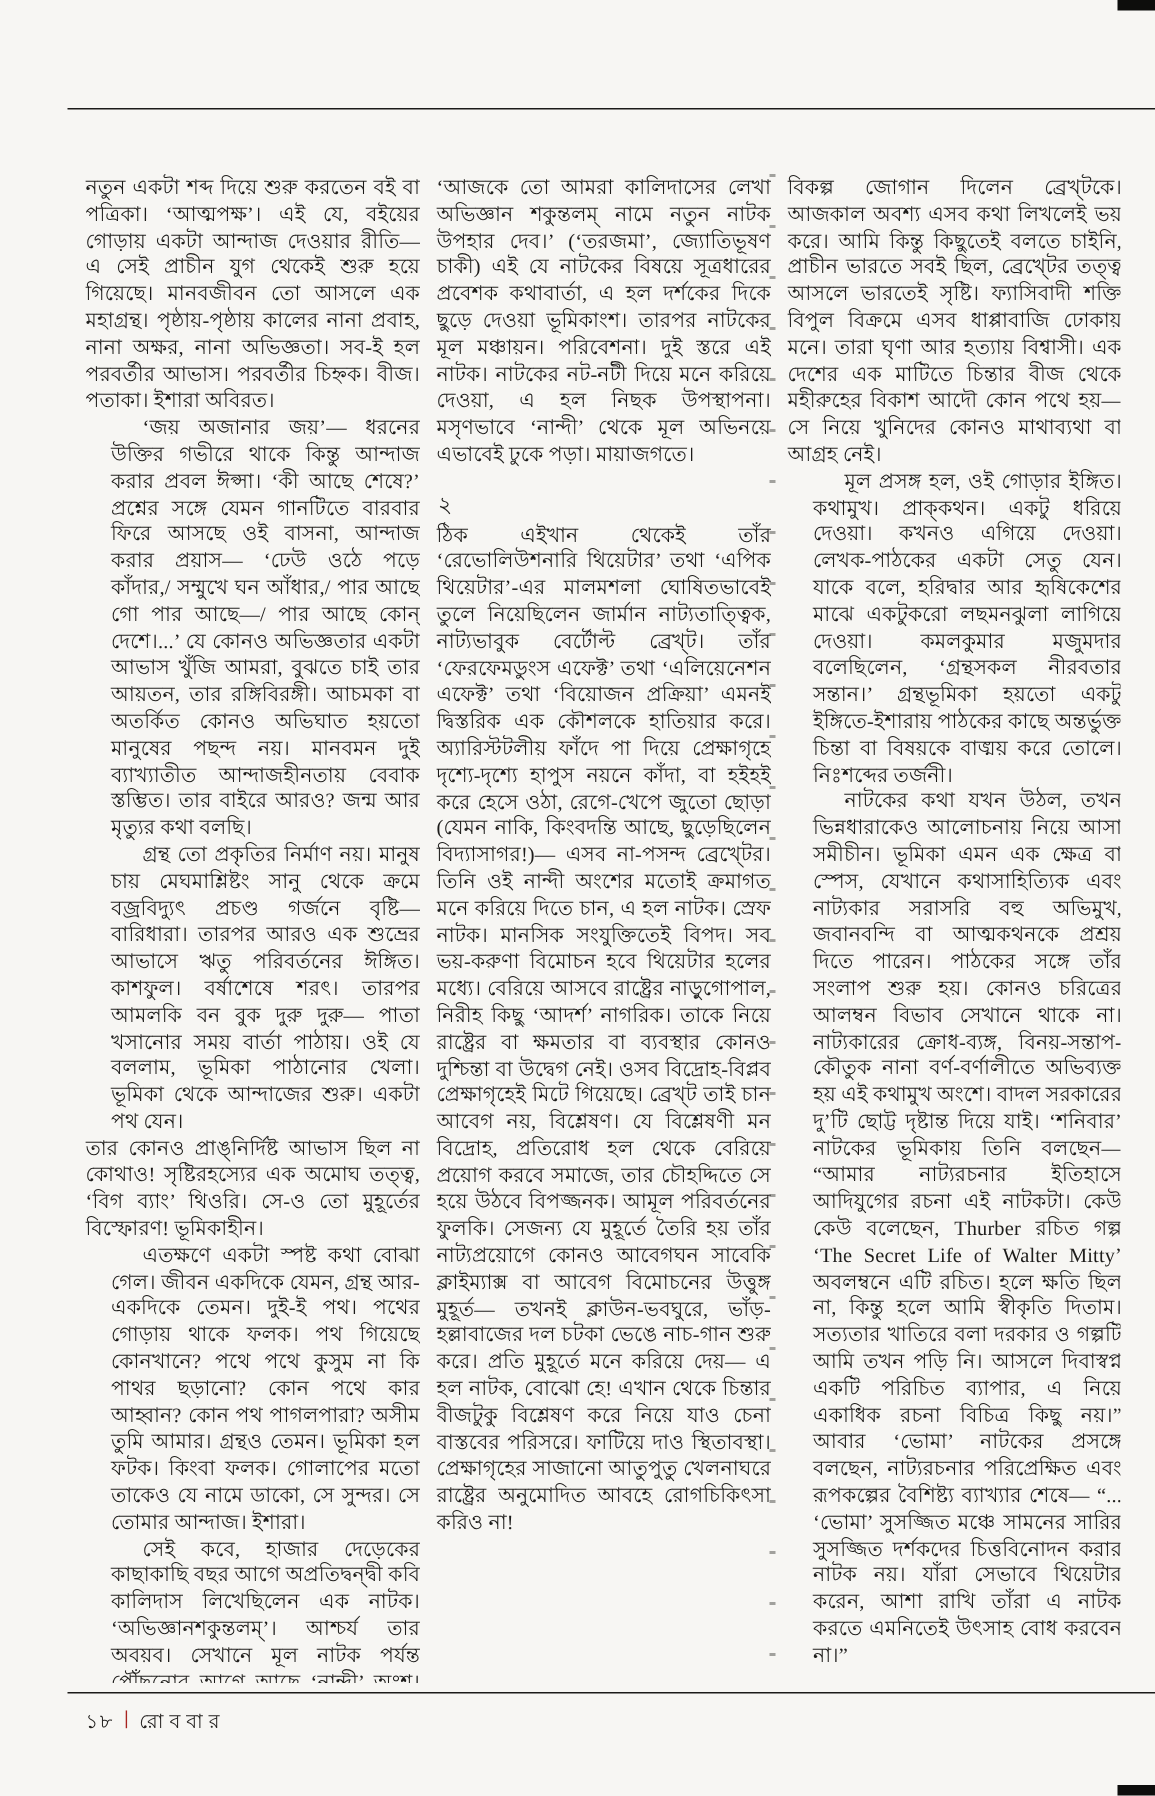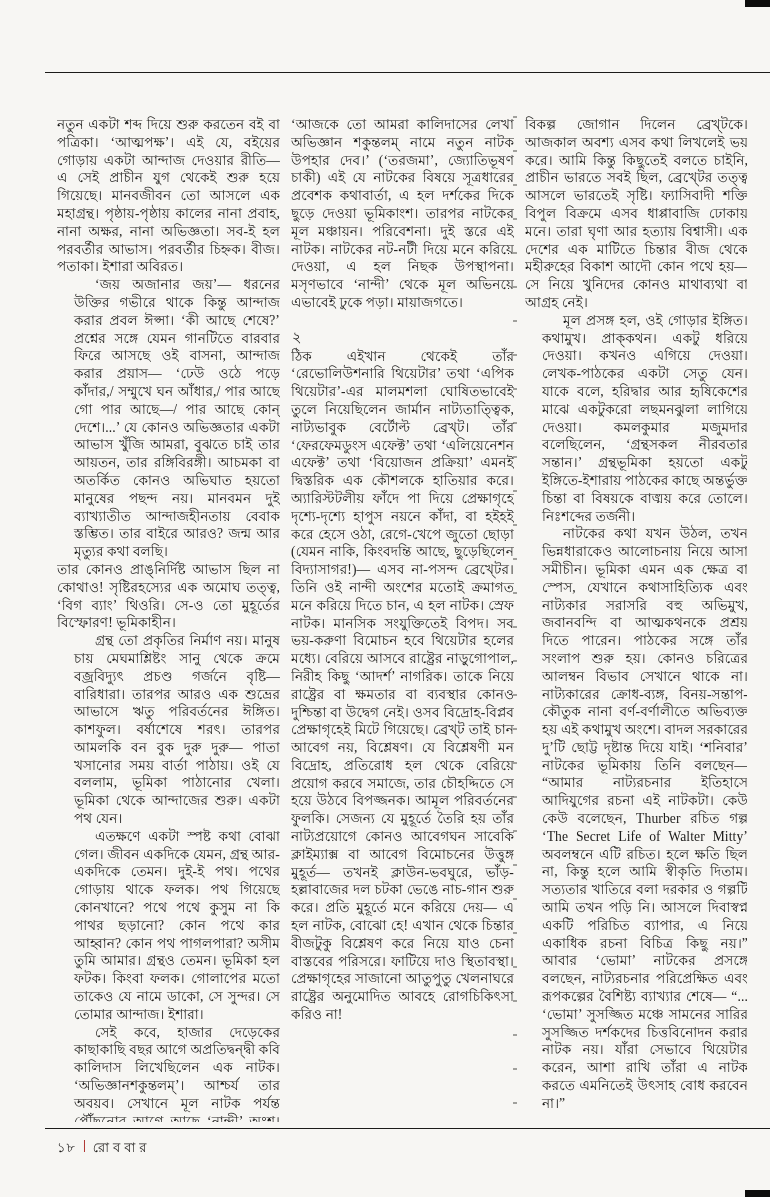--- a/index.html
+++ b/index.html
@@ -104,22 +104,22 @@
 
   <div class="scan-mark tr"></div>
   <div class="scan-mark br"></div>
 
   <div class="top-rule"></div>
 
   <div class="columns">
     <div class="column">
         <div class="para">নতুন একটা শব্দ দিয়ে শুরু করতেন বই বা পত্রিকা। ‘আত্মপক্ষ’। এই যে, বইয়ের গোড়ায় একটা আন্দাজ দেওয়ার রীতি— এ সেই প্রাচীন যুগ থেকেই শুরু হয়ে গিয়েছে। মানবজীবন তো আসলে এক মহাগ্রন্থ। পৃষ্ঠায়-পৃষ্ঠায় কালের নানা প্রবাহ, নানা অক্ষর, নানা অভিজ্ঞতা। সব-ই হল পরবর্তীর আভাস। পরবর্তীর চিহ্নক। বীজ। পতাকা। ইশারা অবিরত।</div>
         <div class="para indent">‘জয় অজানার জয়’— ধরনের উক্তির গভীরে থাকে কিন্তু আন্দাজ করার প্রবল ঈপ্সা। ‘কী আছে শেষে?’ প্রশ্নের সঙ্গে যেমন গানটিতে বারবার ফিরে আসছে ওই বাসনা, আন্দাজ করার প্রয়াস— ‘ঢেউ ওঠে পড়ে কাঁদার,/ সম্মুখে ঘন আঁধার,/ পার আছে গো পার আছে—/ পার আছে কোন্ দেশে।...’ যে কোনও অভিজ্ঞতার একটা আভাস খুঁজি আমরা, বুঝতে চাই তার আয়তন, তার রঙ্গিবিরঙ্গী। আচমকা বা অতর্কিত কোনও অভিঘাত হয়তো মানুষের পছন্দ নয়। মানবমন দুই ব্যাখ্যাতীত আন্দাজহীনতায় বেবাক স্তম্ভিত। তার বাইরে আরও? জন্ম আর মৃত্যুর কথা বলছি।</div>
+        <div class="para indent">গ্রন্থ তো প্রকৃতির নির্মাণ নয়। মানুষ চায় মেঘমাশ্লিষ্টং সানু থেকে ক্রমে বজ্রবিদ্যুৎ প্রচণ্ড গর্জনে বৃষ্টি— বারিধারা। তারপর আরও এক শুভ্রের আভাসে ঋতু পরিবর্তনের ঈঙ্গিত। কাশফুল। বর্ষাশেষে শরৎ। তারপর আমলকি বন বুক দুরু দুরু— পাতা খসানোর সময় বার্তা পাঠায়। ওই যে বললাম, ভূমিকা পাঠানোর খেলা। ভূমিকা থেকে আন্দাজের শুরু। একটা পথ যেন।</div>
         <div class="para">তার কোনও প্রাঙ্‌নির্দিষ্ট আভাস ছিল না কোথাও! সৃষ্টিরহস্যের এক অমোঘ তত্ত্ব, ‘বিগ ব্যাং’ থিওরি। সে-ও তো মুহূর্তের বিস্ফোরণ! ভূমিকাহীন।</div>
-        <div class="para indent">গ্রন্থ তো প্রকৃতির নির্মাণ নয়। মানুষ চায় মেঘমাশ্লিষ্টং সানু থেকে ক্রমে বজ্রবিদ্যুৎ প্রচণ্ড গর্জনে বৃষ্টি— বারিধারা। তারপর আরও এক শুভ্রের আভাসে ঋতু পরিবর্তনের ঈঙ্গিত। কাশফুল। বর্ষাশেষে শরৎ। তারপর আমলকি বন বুক দুরু দুরু— পাতা খসানোর সময় বার্তা পাঠায়। ওই যে বললাম, ভূমিকা পাঠানোর খেলা। ভূমিকা থেকে আন্দাজের শুরু। একটা পথ যেন।</div>
         <div class="para indent">এতক্ষণে একটা স্পষ্ট কথা বোঝা গেল। জীবন একদিকে যেমন, গ্রন্থ আর-একদিকে তেমন। দুই-ই পথ। পথের গোড়ায় থাকে ফলক। পথ গিয়েছে কোনখানে? পথে পথে কুসুম না কি পাথর ছড়ানো? কোন পথে কার আহ্বান? কোন পথ পাগলপারা? অসীম তুমি আমার। গ্রন্থও তেমন। ভূমিকা হল ফটক। কিংবা ফলক। গোলাপের মতো তাকেও যে নামে ডাকো, সে সুন্দর। সে তোমার আন্দাজ। ইশারা।</div>
         <div class="para indent">সেই কবে, হাজার দেড়েকের কাছাকাছি বছর আগে অপ্রতিদ্বন্দ্বী কবি কালিদাস লিখেছিলেন এক নাটক। ‘অভিজ্ঞানশকুন্তলম্’। আশ্চর্য তার অবয়ব। সেখানে মূল নাটক পর্যন্ত পৌঁছনোর আগে আছে ‘নান্দী’ অংশ। নট-নটীদের মুখে সংলাপে শোনা যায়—</div>
       </div>
     <div class="column">
         <div class="para">‘আজকে তো আমরা কালিদাসের লেখা অভিজ্ঞান শকুন্তলম্ নামে নতুন নাটক উপহার দেব।’ (‘তরজমা’, জ্যোতিভূষণ চাকী) এই যে নাটকের বিষয়ে সূত্রধারের প্রবেশক কথাবার্তা, এ হল দর্শকের দিকে ছুড়ে দেওয়া ভূমিকাংশ। তারপর নাটকের মূল মঞ্চায়ন। পরিবেশনা। দুই স্তরে এই নাটক। নাটকের নট-নটী দিয়ে মনে করিয়ে দেওয়া, এ হল নিছক উপস্থাপনা। মসৃণভাবে ‘নান্দী’ থেকে মূল অভিনয়ে এভাবেই ঢুকে পড়া। মায়াজগতে।</div>
         <div class="section-number">২</div>
         <div class="para">ঠিক এইখান থেকেই তাঁর ‘রেভোলিউশনারি থিয়েটার’ তথা ‘এপিক থিয়েটার’-এর মালমশলা ঘোষিতভাবেই তুলে নিয়েছিলেন জার্মান নাট্যতাত্ত্বিক, নাট্যভাবুক বের্টোল্ট ব্রেখ্ট। তাঁর ‘ফেরফেমডুংস এফেক্ট’ তথা ‘এলিয়েনেশন এফেক্ট’ তথা ‘বিয়োজন প্রক্রিয়া’ এমনই দ্বিস্তরিক এক কৌশলকে হাতিয়ার করে। অ্যারিস্টটলীয় ফাঁদে পা দিয়ে প্রেক্ষাগৃহে দৃশ্যে-দৃশ্যে হাপুস নয়নে কাঁদা, বা হইহই করে হেসে ওঠা, রেগে-খেপে জুতো ছোড়া (যেমন নাকি, কিংবদন্তি আছে, ছুড়েছিলেন বিদ্যাসাগর!)— এসব না-পসন্দ ব্রেখ্টের। তিনি ওই নান্দী অংশের মতোই ক্রমাগত মনে করিয়ে দিতে চান, এ হল নাটক। স্রেফ নাটক। মানসিক সংযুক্তিতেই বিপদ। সব ভয়-করুণা বিমোচন হবে থিয়েটার হলের মধ্যে। বেরিয়ে আসবে রাষ্ট্রের নাড়ুগোপাল, নিরীহ কিছু ‘আদর্শ’ নাগরিক। তাকে নিয়ে রাষ্ট্রের বা ক্ষমতার বা ব্যবস্থার কোনও দুশ্চিন্তা বা উদ্বেগ নেই। ওসব বিদ্রোহ-বিপ্লব প্রেক্ষাগৃহেই মিটে গিয়েছে। ব্রেখ্ট তাই চান আবেগ নয়, বিশ্লেষণ। যে বিশ্লেষণী মন বিদ্রোহ, প্রতিরোধ হল থেকে বেরিয়ে প্রয়োগ করবে সমাজে, তার চৌহদ্দিতে সে হয়ে উঠবে বিপজ্জনক। আমূল পরিবর্তনের ফুলকি। সেজন্য যে মুহূর্তে তৈরি হয় তাঁর নাট্যপ্রয়োগে কোনও আবেগঘন সাবেকি ক্লাইম্যাক্স বা আবেগ বিমোচনের উত্তুঙ্গ মুহূর্ত— তখনই ক্লাউন-ভবঘুরে, ভাঁড়-হল্লাবাজের দল চটকা ভেঙে নাচ-গান শুরু করে। প্রতি মুহূর্তে মনে করিয়ে দেয়— এ হল নাটক, বোঝো হে! এখান থেকে চিন্তার বীজটুকু বিশ্লেষণ করে নিয়ে যাও চেনা বাস্তবের পরিসরে। ফাটিয়ে দাও স্থিতাবস্থা। প্রেক্ষাগৃহের সাজানো আতুপুতু খেলনাঘরে রাষ্ট্রের অনুমোদিত আবহে রোগচিকিৎসা করিও না!</div>
       </div>
     <div class="column">
         <div class="para">বিকল্প জোগান দিলেন ব্রেখ্টকে। আজকাল অবশ্য এসব কথা লিখলেই ভয় করে। আমি কিন্তু কিছুতেই বলতে চাইনি, প্রাচীন ভারতে সবই ছিল, ব্রেখ্টের তত্ত্ব আসলে ভারতেই সৃষ্টি। ফ্যাসিবাদী শক্তি বিপুল বিক্রমে এসব ধাপ্পাবাজি ঢোকায় মনে। তারা ঘৃণা আর হত্যায় বিশ্বাসী। এক দেশের এক মাটিতে চিন্তার বীজ থেকে মহীরুহের বিকাশ আদৌ কোন পথে হয়— সে নিয়ে খুনিদের কোনও মাথাব্যথা বা আগ্রহ নেই।</div>

